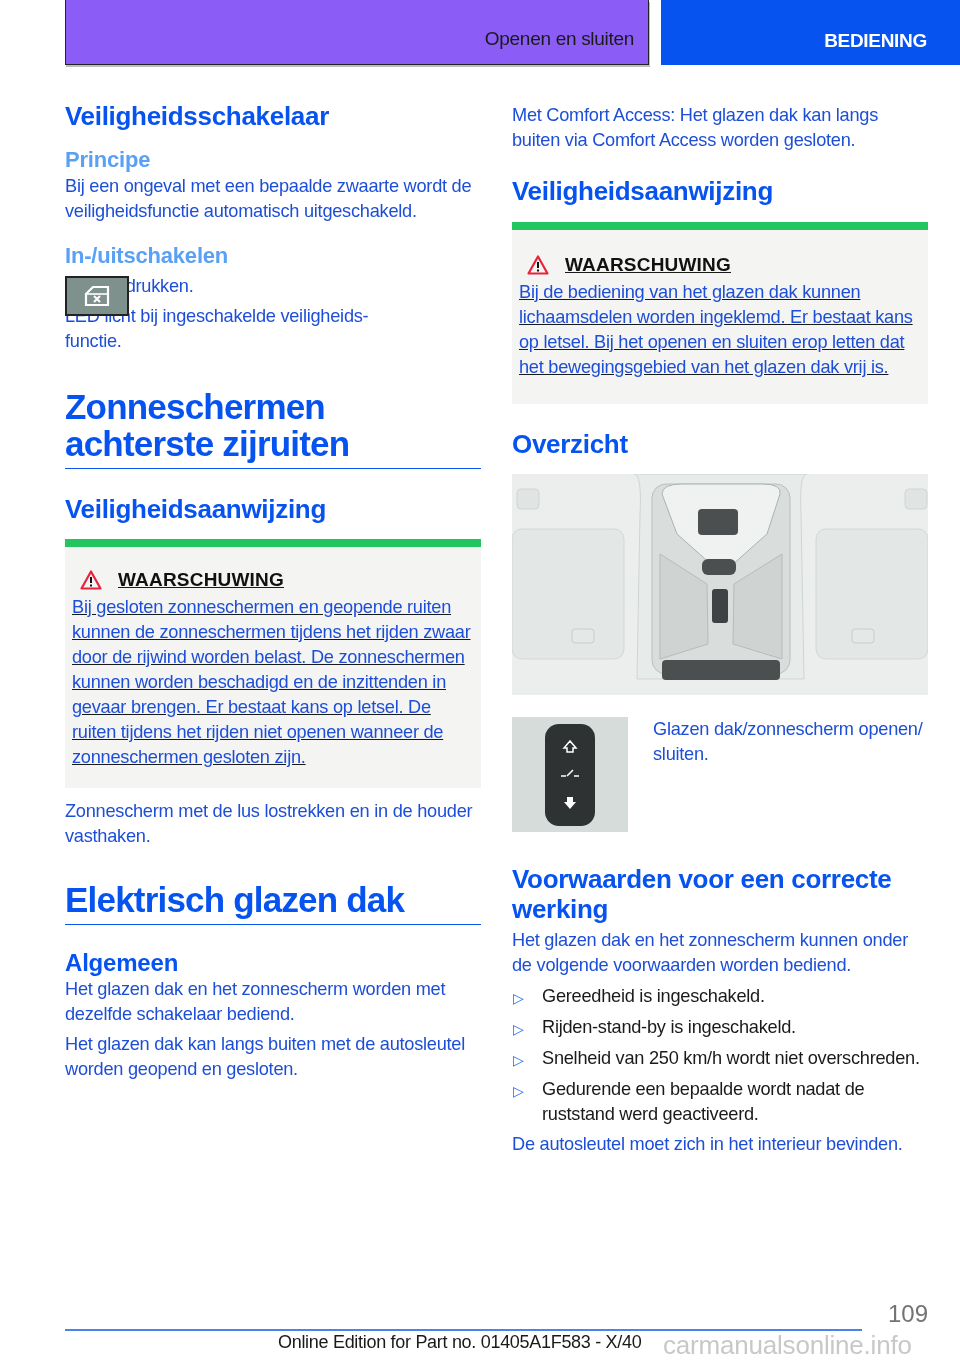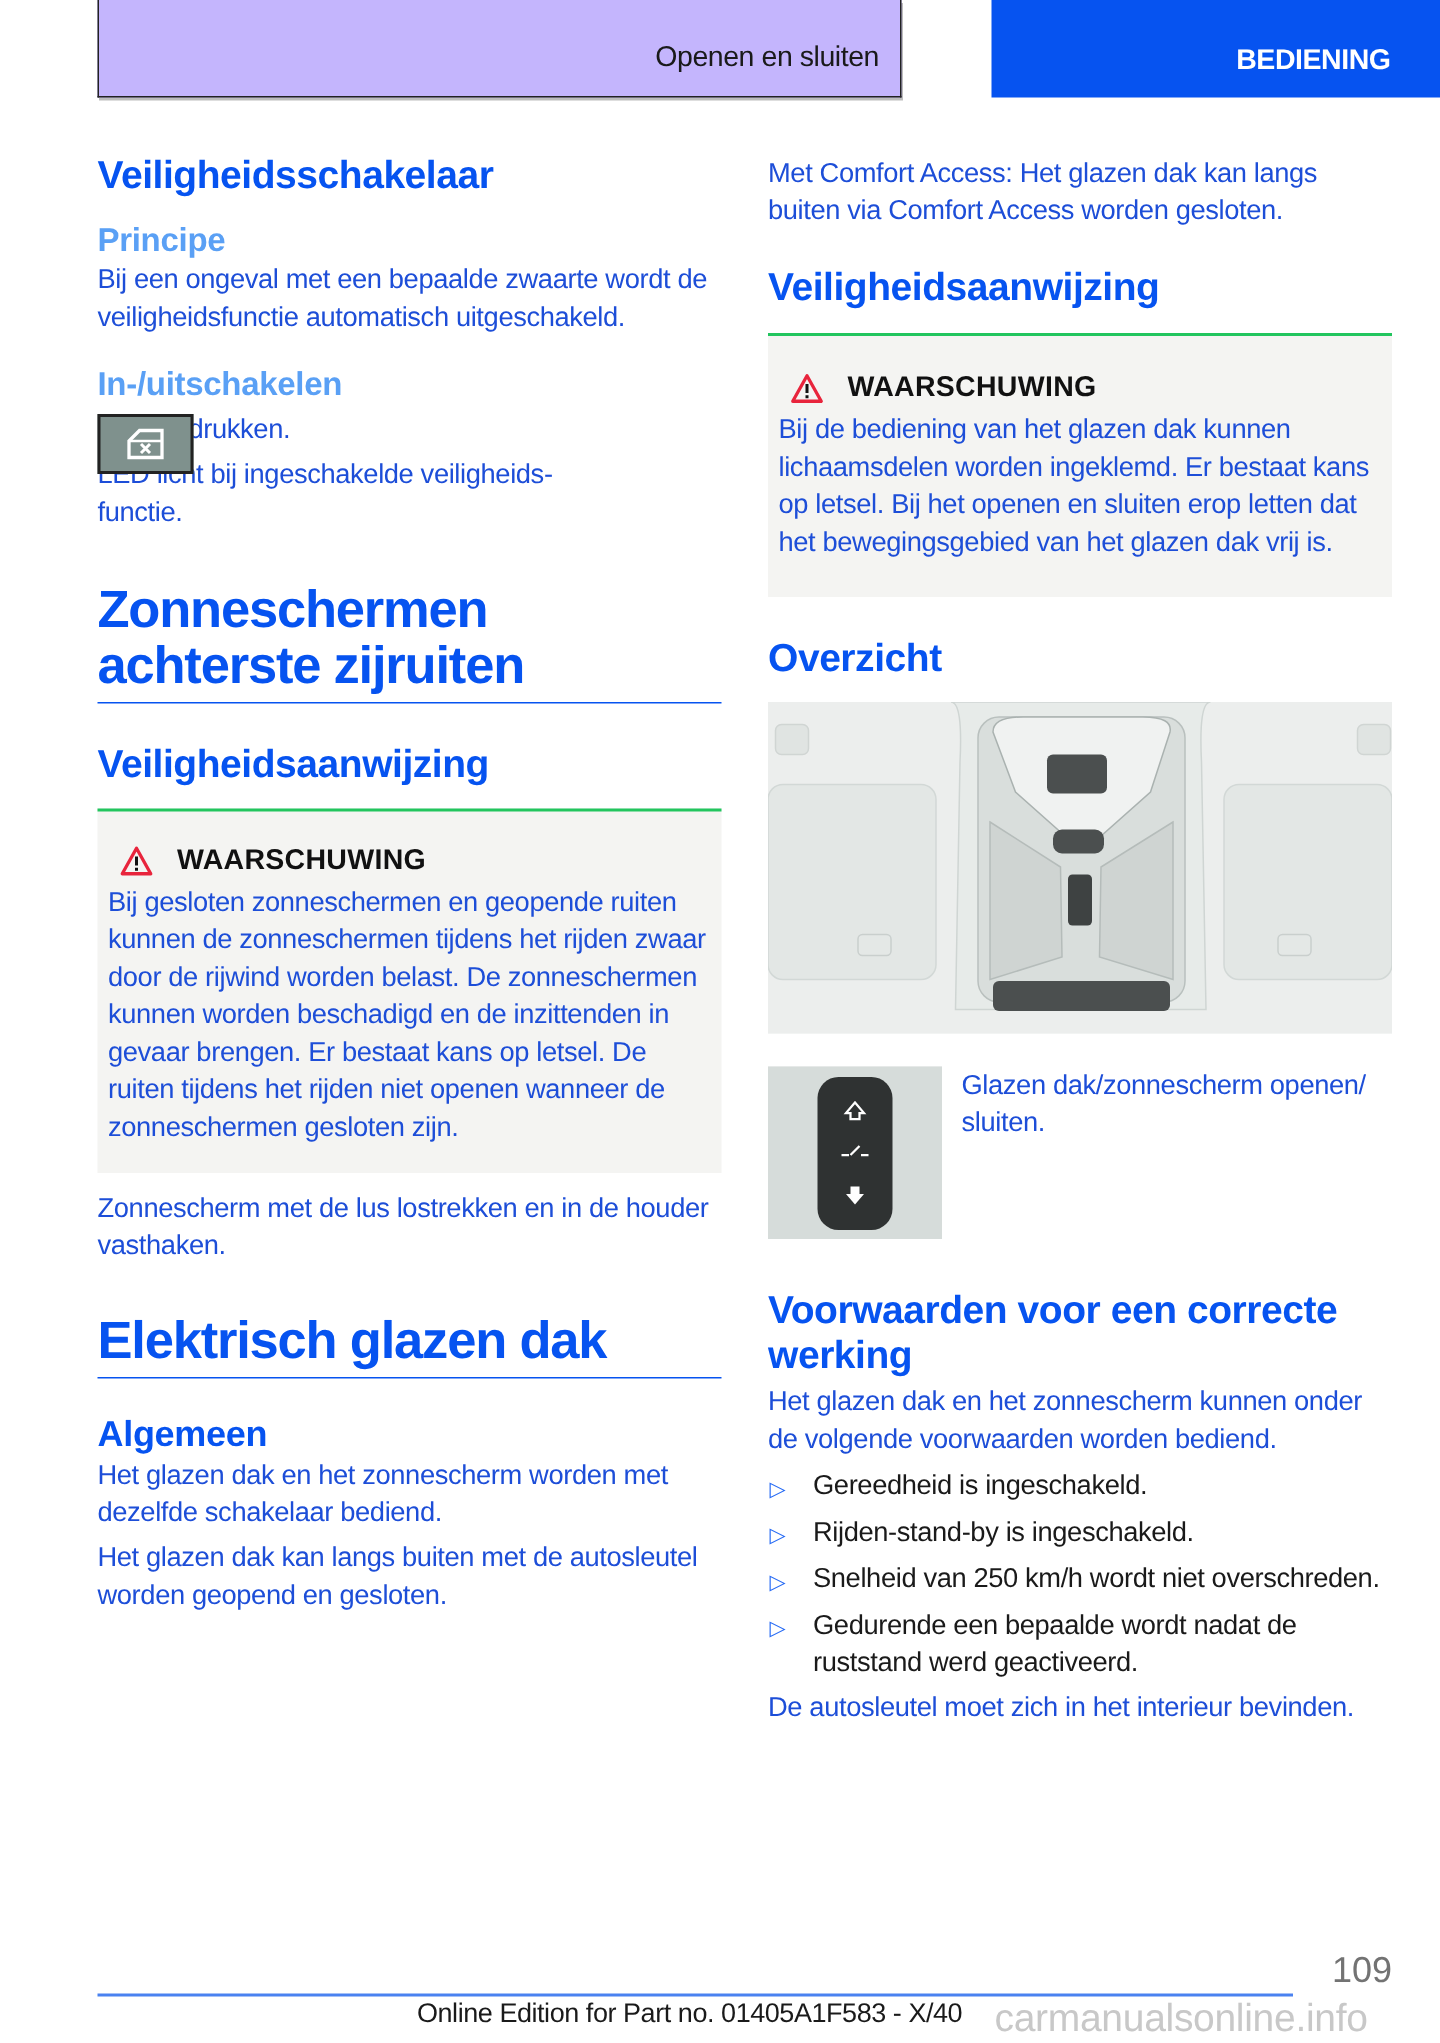--- a/index.html
+++ b/index.html
@@ -1,22 +1,22 @@
 <!DOCTYPE html>
 <html><head>
 <meta charset="utf-8">
 <style>
   * { margin: 0; padding: 0; box-sizing: border-box; }
   html, body { width: 960px; height: 1362px; background: #ffffff; overflow: hidden; }
   body { position: relative; font-family: "Liberation Sans", sans-serif; color: #1a1a1a; }
 
   
   .hdr-left {
-    position: absolute; left: 65px; top: 0; width: 536px; height: 65px;
-    border: 1.5px solid #222; border-top: none; background: #c4b5fd;
+    position: absolute; left: 65px; top: 0; width: 584px; height: 65px;
+    border: 1.5px solid #222; border-top: none; background: #8b5cf6;
     box-shadow: 1px 2px 0 #bdbdbd;
   }
   .hdr-left span {
     position: absolute; right: 14px; top: 28px; font-size: 19px; color: #1a1a1a; letter-spacing: -0.3px;
   }
   .hdr-right {
     position: absolute; left: 661px; top: 0; width: 299px; height: 65px; background: #0653f0;
   }
   .hdr-right span {
     position: absolute; right: 33px; top: 30px; font-size: 19px; font-weight: bold; color: #fff; letter-spacing: -0.3px;
@@ -29,22 +29,23 @@
   .p { font-size: 18.2px; line-height: 25px; letter-spacing: -0.25px; color: #1d4ed8; }
   .p + .p { margin-top: 5px; }
 
   .h2 { font-size: 26px; font-weight: bold; color: #0653f0; letter-spacing: -0.3px; line-height: 32px; }
   .h3 { font-size: 22px; font-weight: bold; color: #5aa0f5; letter-spacing: -0.2px; line-height: 28px; }
   .h3.blue { color: #0653f0; }
   .h1 { font-size: 35px; font-weight: bold; color: #0653f0; letter-spacing: -0.8px; line-height: 37px; }
   .h1-rule { border-bottom: 1.5px solid #0653f0; padding-bottom: 6px; }
 
   .warn {
-    background: #f4f4f2; border-top: 2px solid #22c55e;
+    background: #f4f4f2; border-top: 8px solid #22c55e;
     padding: 22px 10px 18px 7px;
+    text-decoration: underline;
   }
   .warn-title { display: flex; align-items: center; font-size: 19px; font-weight: bold; letter-spacing: 0.2px; color: #111; margin-bottom: 4px; }
   .warn-title svg { margin-left: 8px; margin-right: 16px; }
   .warn .p { font-size: 18.2px; line-height: 25px; }
 
   .icon-row { position: relative; }
   .btn-icon {
     position: absolute; left: 0; top: 2px; width: 64px; height: 40px;
     background: #7f918d; border: 2px solid #222;
   }
@@ -154,21 +155,21 @@
       <rect x="190" y="85" width="34" height="16" rx="6" fill="#4b4f4f"></rect>
       <path d="M148 80 L195 110 L196 170 L148 185 Z" fill="#cfd4d2" stroke="#b5bcba"></path>
       <path d="M270 80 L222 110 L221 170 L270 185 Z" fill="#cfd4d2" stroke="#b5bcba"></path>
       <rect x="200" y="115" width="16" height="34" rx="3" fill="#3e4242"></rect>
       <rect x="150" y="186" width="118" height="20" rx="4" fill="#4b4f4f"></rect>
       <rect x="60" y="155" width="22" height="14" rx="3" fill="#e4e8e6" stroke="#c9cfcd"></rect>
       <rect x="340" y="155" width="22" height="14" rx="3" fill="#e4e8e6" stroke="#c9cfcd"></rect>
     </svg>
   </div>
 
-  <div style="position:relative; margin-top:22px; height:115px;">
+  <div style="position:relative; margin-top:22px; height:115px;padding-left:12px;">
     <div class="thumb">
       <svg width="116" height="115" viewBox="0 0 116 115">
         <rect width="116" height="115" fill="#d6dcda"></rect>
         <rect x="33" y="7" width="50" height="102" rx="14" fill="#2f3232"></rect>
         <path d="M58 24 L52 31 L55 31 L55 35 L61 35 L61 31 L64 31 Z" fill="none" stroke="#fff" stroke-width="1.5"></path>
         <path d="M49 59 L54 59 M55 59 L61 53 M62 59 L67 59" stroke="#fff" stroke-width="1.5"></path>
         <path d="M52 85 L64 85 L58 92 Z" fill="#fff"></path>
         <rect x="55" y="80" width="6" height="5" fill="#fff"></rect>
       </svg>
     </div>

